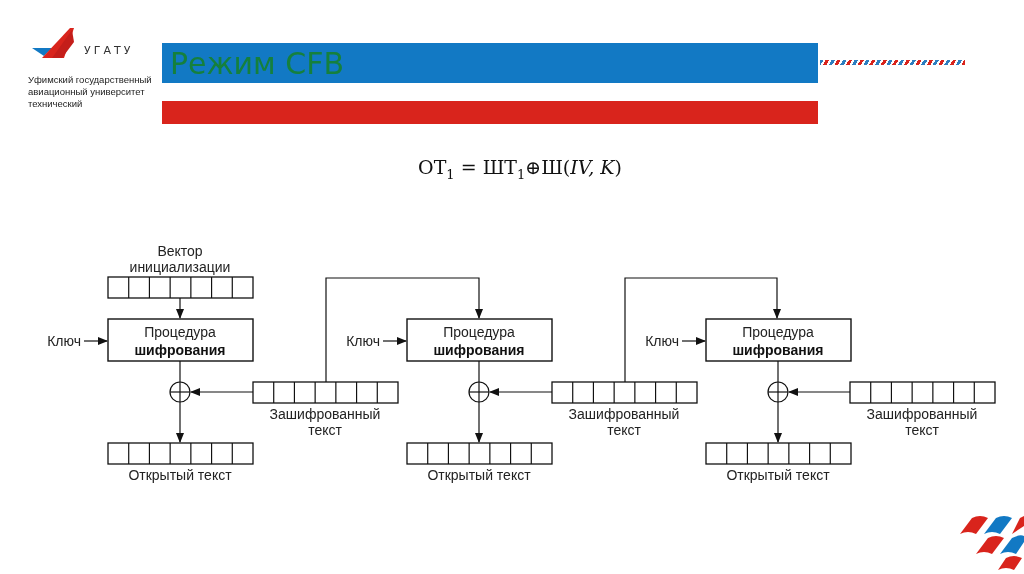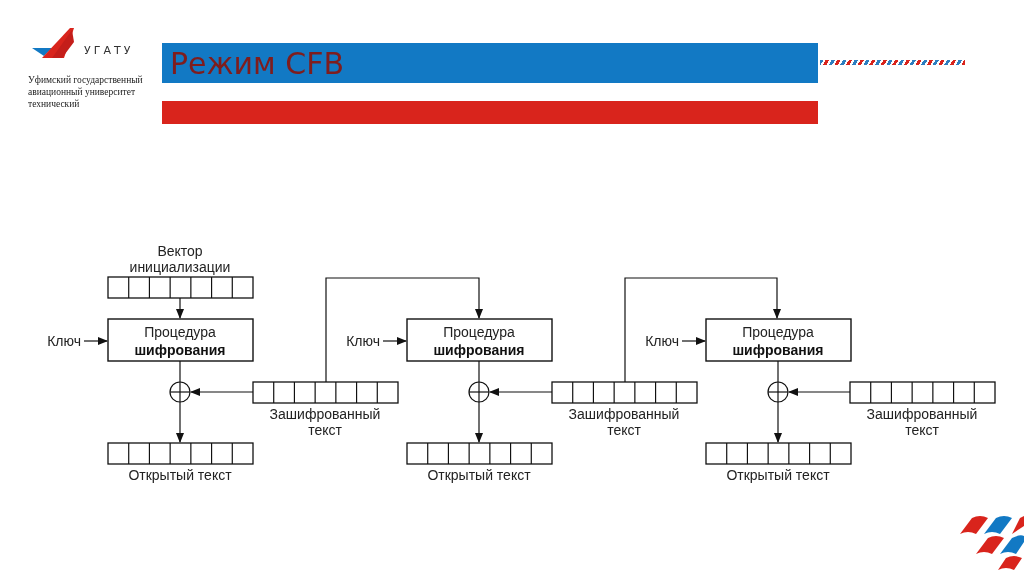--- a/index.html
+++ b/index.html
@@ -1,22 +1,22 @@
 <!DOCTYPE html>
 <html><head>
 <meta charset="utf-8">
 <style>
   html, body { margin: 0; padding: 0; background: #ffffff; }
   body { width: 1024px; height: 574px; position: relative; overflow: hidden; font-family: "Liberation Sans", sans-serif; }
   .logo { position: absolute; left: 30px; top: 28px; width: 130px; height: 30px; }
   .logo-text { position: absolute; left: 84px; top: 44px; font-size: 11px; letter-spacing: 3px; color: #333; font-family: "DejaVu Sans", sans-serif; }
-  .univ { position: absolute; left: 28px; top: 74px; font-size: 9.5px; line-height: 12px; color: #222; width: 140px; font-family: Liberation Serif, serif; }
+  .univ { position: absolute; left: 28px; top: 74px; font-size: 9.5px; line-height: 12px; color: #222; width: 140px; font-family: Liberation Sans, sans-serif; }
   .univ div { white-space: nowrap; }
   .title-bar { position: absolute; left: 162px; top: 43px; width: 656px; height: 40px; background: #1279c4; }
-  .title-text { position: absolute; left: 170px; top: 44px; font-size: 30px; color: #7f1d1d; line-height: 40px; font-family: "DejaVu Sans", sans-serif; }
+  .title-text { position: absolute; left: 170px; top: 44px; font-size: 30px; color: #15803d; line-height: 40px; font-family: "DejaVu Sans", sans-serif; }
   .red-bar { position: absolute; left: 162px; top: 101px; width: 656px; height: 23px; background: #d9241c; }
   .stripes { position: absolute; left: 820px; top: 60px; width: 145px; height: 5px;
     background: repeating-linear-gradient(120deg, #2d7ec0 0 3px, #ffffff 3px 5px, #d9241c 5px 8px, #ffffff 8px 10px); }
   .formula { position: absolute; left: 360px; top: 155px; width: 320px; text-align: center; font-family: "DejaVu Serif", serif; font-size: 19px; line-height: 25px; color: #111; }
   .formula sub { font-size: 13px; }
   .formula i { font-style: italic; }
   .page-num { position: absolute; left: 33px; top: 533px; width: 44px; height: 21px; border-radius: 50%; background: #1279c4; color: #fff; font-size: 10px; text-align: center; line-height: 21px; margin-top: 48px; }
   .corner { position: absolute; left: 950px; top: 508px; width: 74px; height: 66px; }
   svg.diagram { position: absolute; left: 0; top: 0; }
   .dl { font-family: "Liberation Sans", sans-serif; font-size: 14px; fill: #222; }
@@ -36,20 +36,23 @@
   <div>авиационный университет</div>
   <div>технический</div>
 </div>
 
 <div class="title-bar"></div>
 <div class="title-text">Режим CFB</div>
 <div class="red-bar"></div>
 <div class="stripes"></div>
 
 <div class="formula">
+  <div>
+    <span>ОТ</span><sub>1</sub><span style="white-space:pre"> = </span><span>ШТ</span><sub>1</sub><span>⊕</span><span>Ш(</span><i>IV, K</i><span>)</span>
+  </div>
 </div>
 
 <svg class="diagram" id="diagram" width="1024" height="574">
   <defs>
     <marker id="arr" markerWidth="10" markerHeight="10" refX="9" refY="5" orient="auto" markerUnits="userSpaceOnUse">
       <path d="M0,1 L10,5 L0,9 Z" fill="#111"></path>
     </marker>
   </defs>
   <g id="diag-static">
     <text class="dl" x="180" y="256" text-anchor="middle">Вектор</text>

